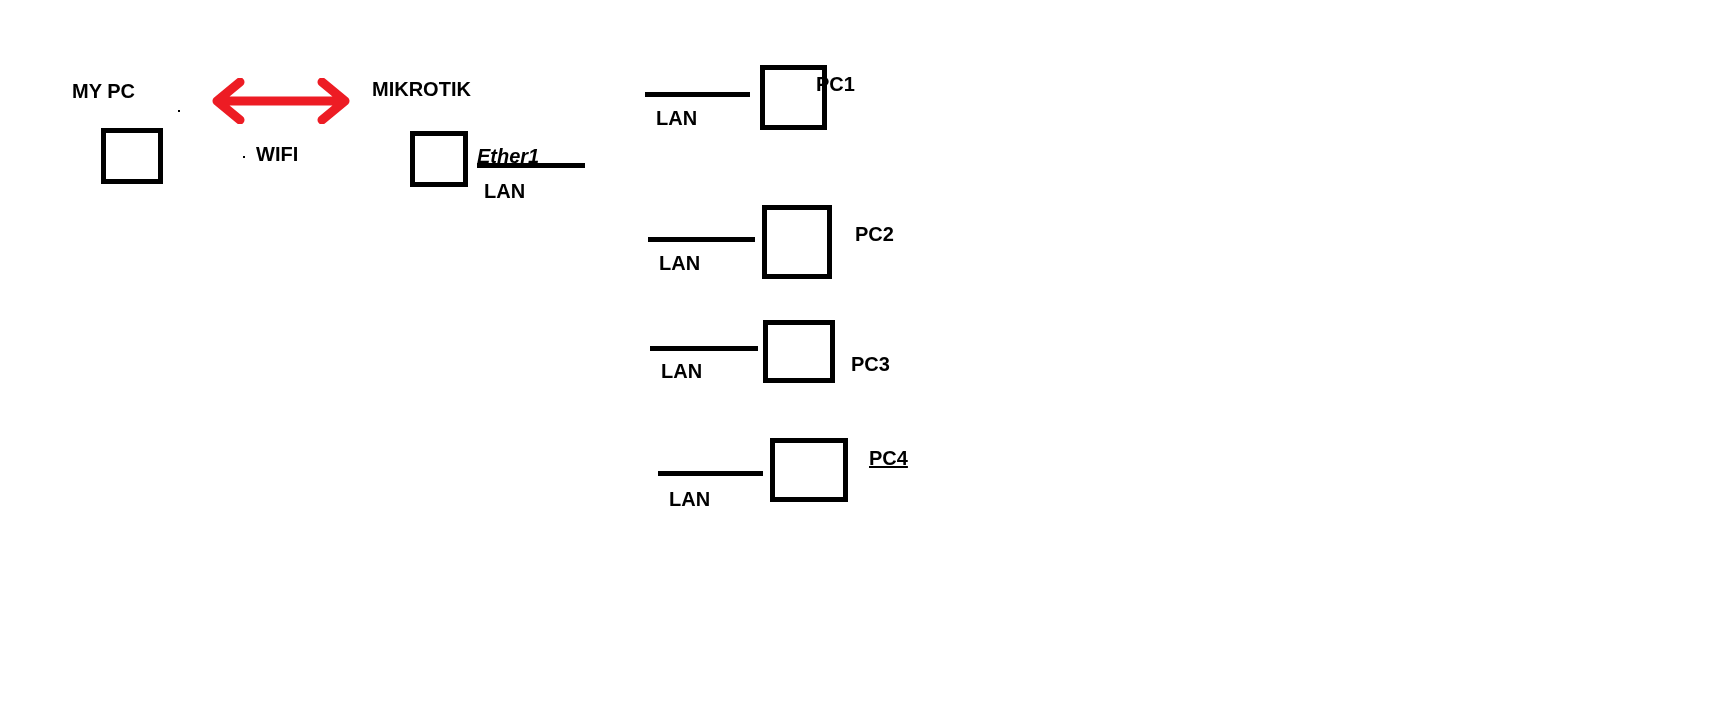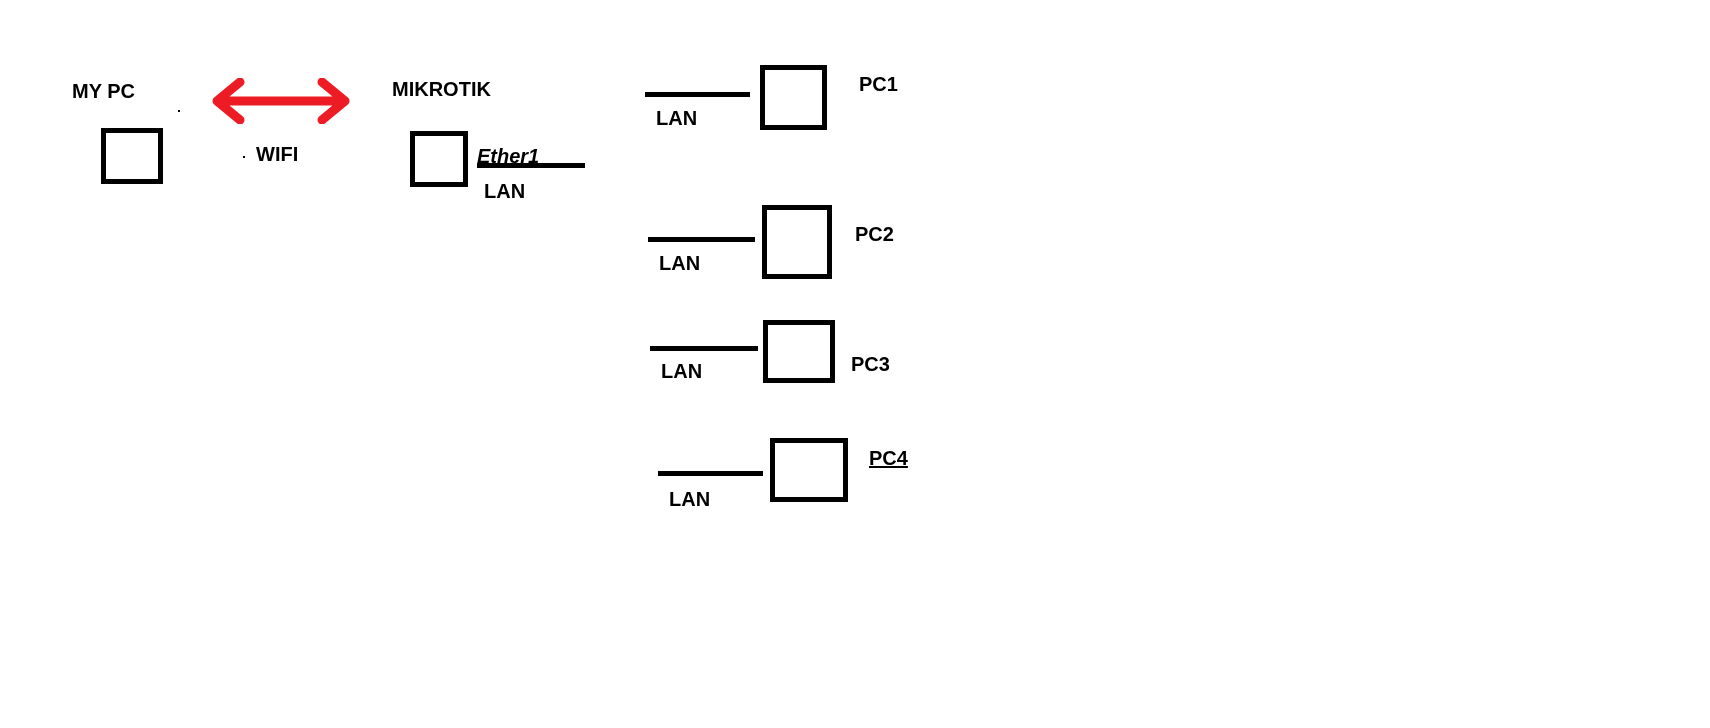--- a/index.html
+++ b/index.html
@@ -58,30 +58,30 @@
   <div class="node" style="left:101px; top:128px; width:62px; height:56px;"></div>
 
   <svg class="arrow-svg" viewBox="0 0 138 46">
     <path d="M 28 4 L 5 23 L 28 42 M 5 23 L 133 23 M 110 4 L 133 23 L 110 42" fill="none" stroke="#ed1c24" stroke-width="9" stroke-linecap="round" stroke-linejoin="round"></path>
   </svg>
   <div class="lbl" style="left:256px; top:144px;">WIFI</div>
 
   <div class="dot" style="left:178px; top:110px;"></div>
   <div class="dot" style="left:243px; top:156px;"></div>
 
-  <div class="lbl" style="left:392px; top:79px;text-align:center;">MIKROTIK</div>
+  <div class="lbl" style="left:372px; top:79px;text-align:center;">MIKROTIK</div>
   <div class="node" style="left:410px; top:131px; width:58px; height:56px;"></div>
   <div class="lbl" style="left:477px; top:146px;font-style:italic;">Ether1</div>
   <div class="hline" style="left:477px; top:163px; width:108px;"></div>
   <div class="lbl" style="left:484px; top:181px;">LAN</div>
 
   <div class="hline" style="left:645px; top:92px; width:105px;"></div>
   <div class="lbl" style="left:656px; top:108px;">LAN</div>
   <div class="node" style="left:760px; top:65px; width:67px; height:65px;"></div>
-  <div class="lbl" style="left:859px; top:74px;">PC1</div>
+  <div class="lbl" style="left:816px; top:74px;">PC1</div>
 
   <div class="hline" style="left:648px; top:237px; width:107px;"></div>
   <div class="lbl" style="left:659px; top:253px;">LAN</div>
   <div class="node" style="left:762px; top:205px; width:70px; height:74px;"></div>
   <div class="lbl" style="left:855px; top:224px;">PC2</div>
 
   <div class="hline" style="left:650px; top:346px; width:108px;"></div>
   <div class="lbl" style="left:661px; top:361px;">LAN</div>
   <div class="node" style="left:763px; top:320px; width:72px; height:63px;"></div>
   <div class="lbl" style="left:851px; top:329px;margin-top:25px;">PC3</div>

